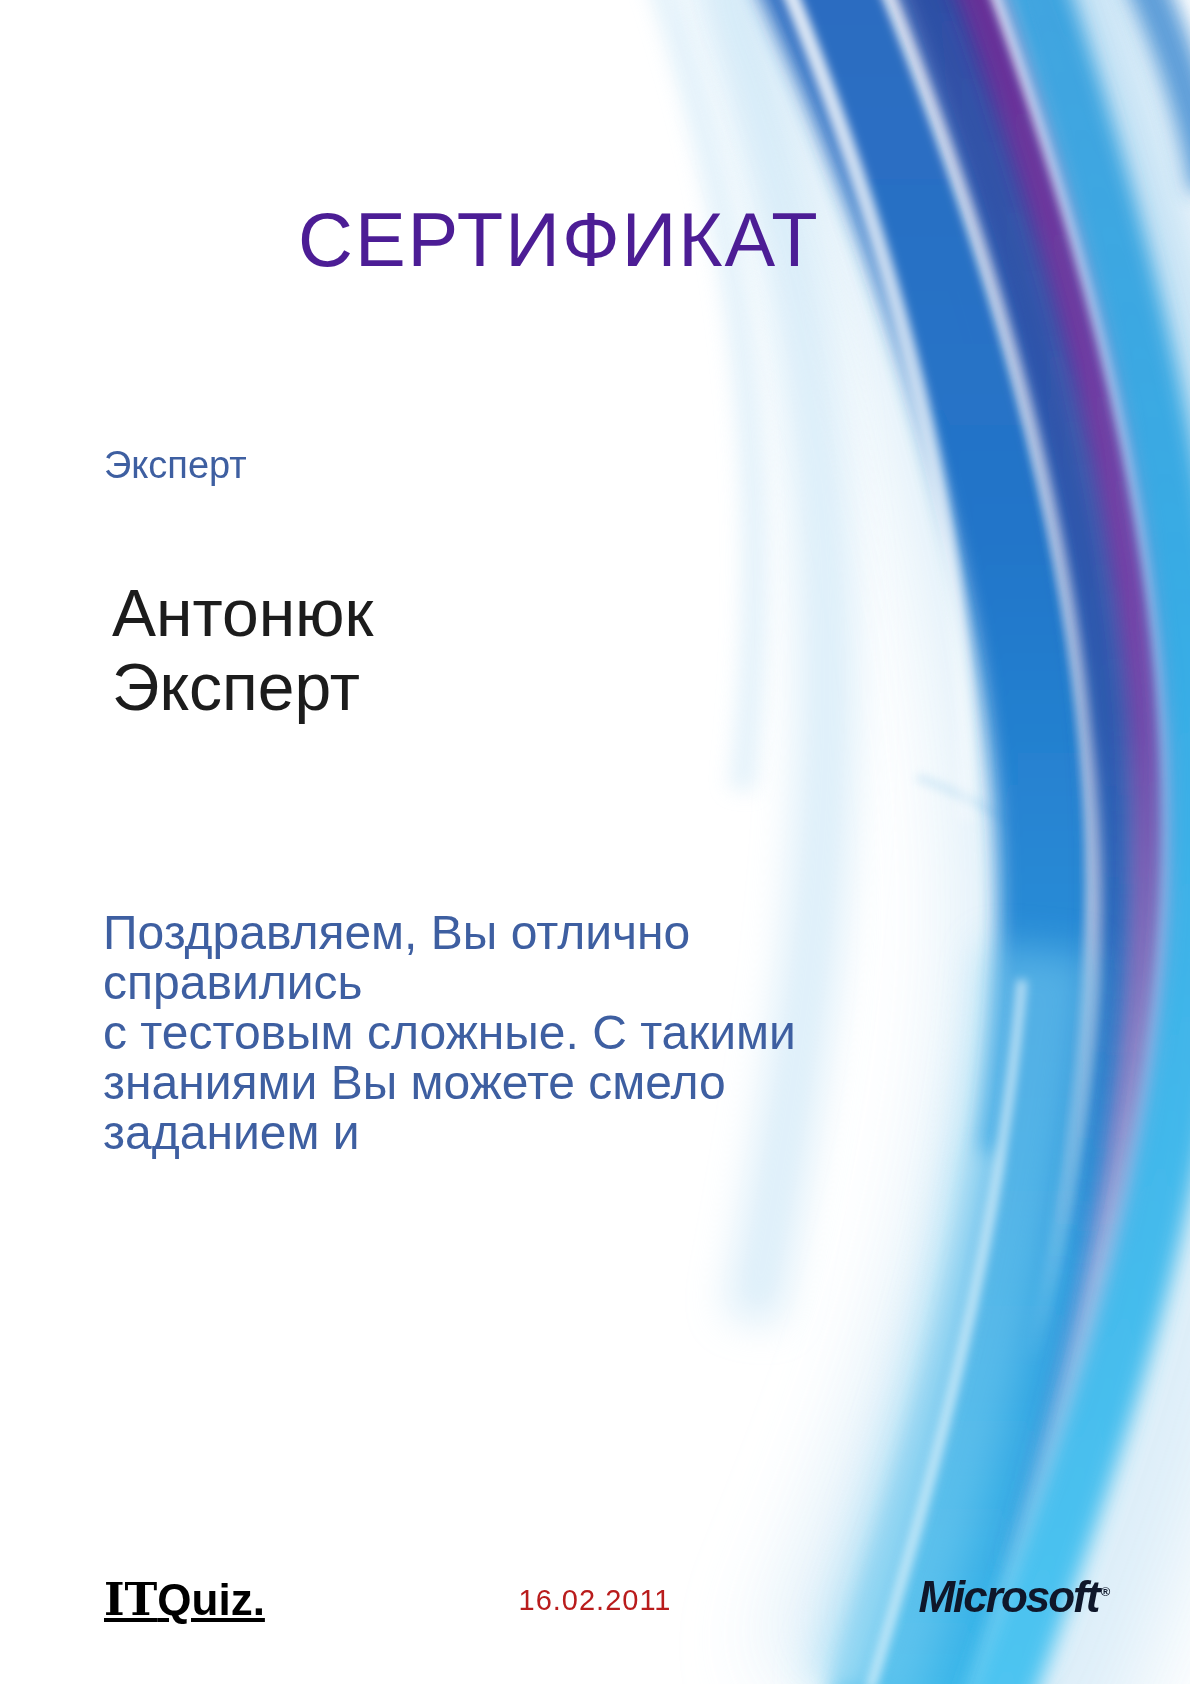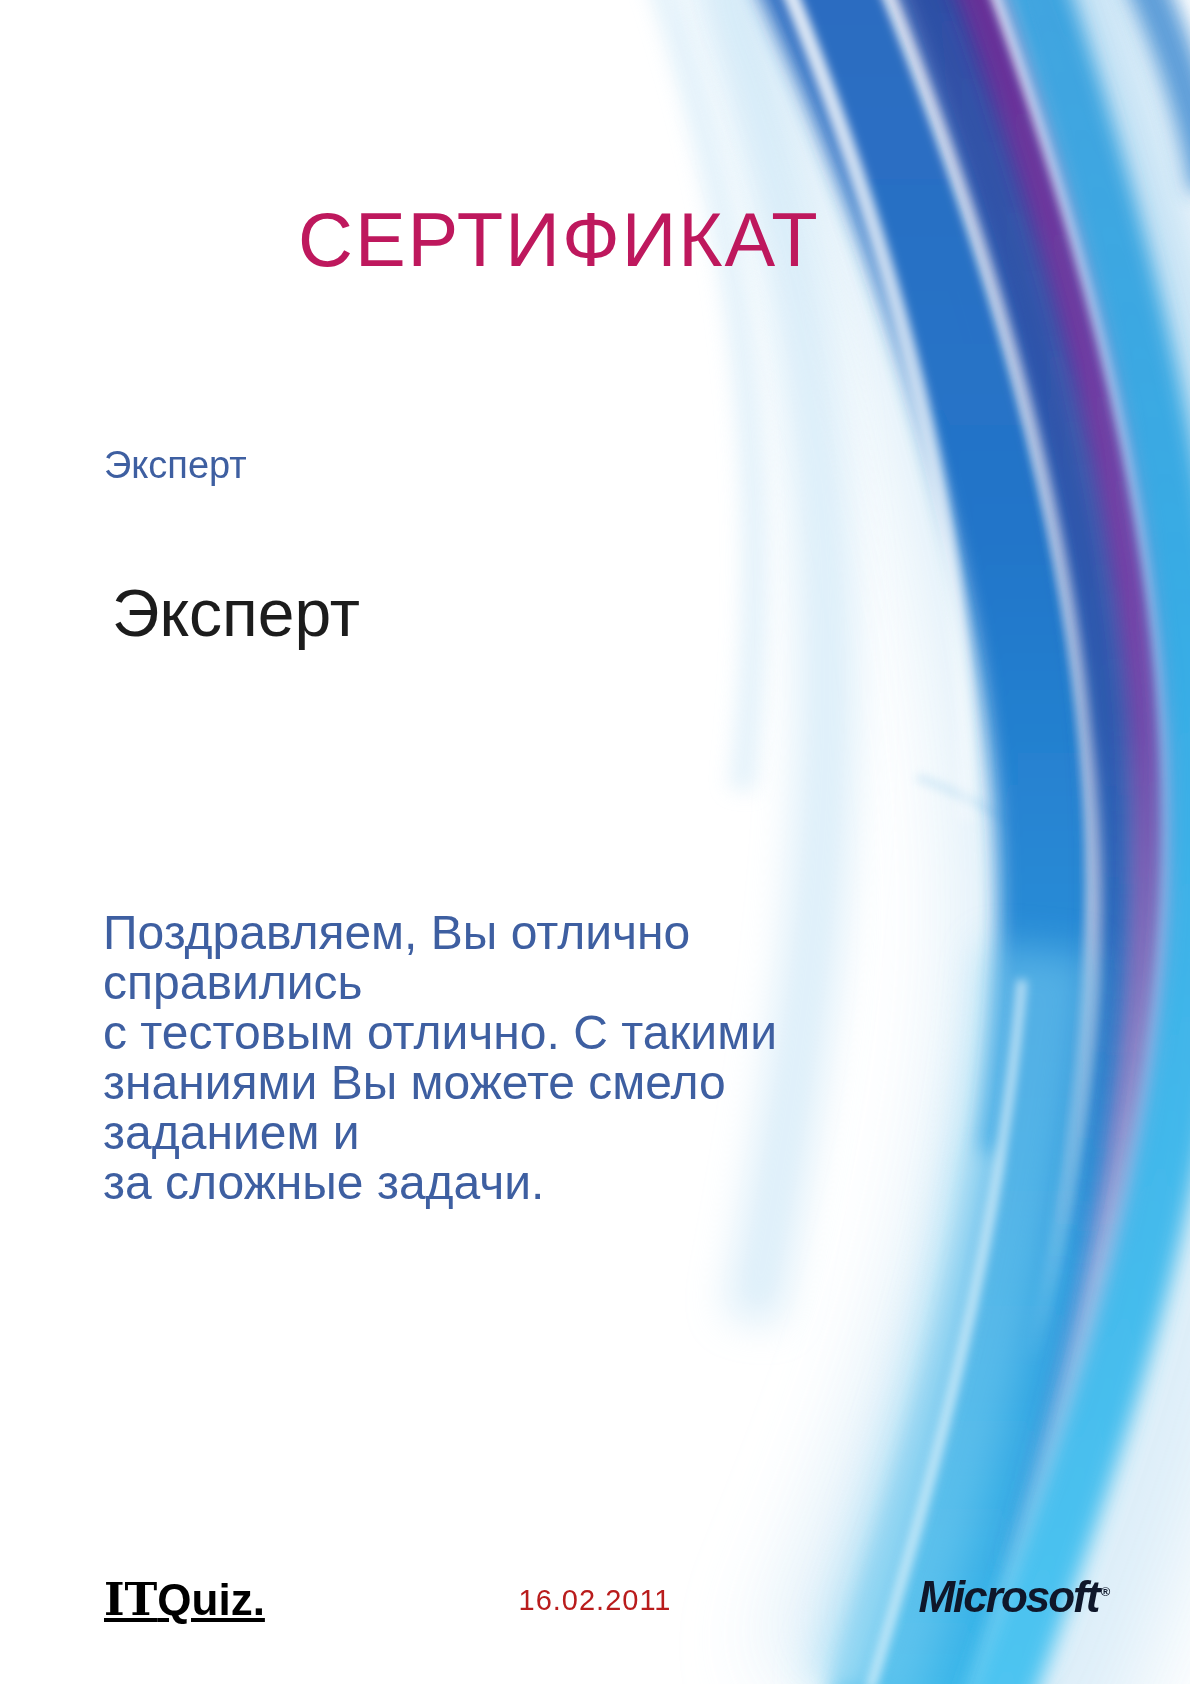--- a/index.html
+++ b/index.html
@@ -9,21 +9,21 @@
     margin:0 auto;
     background:#ffffff;
     overflow:hidden;
     font-family:"Liberation Sans",sans-serif;
   }
   .swoosh{position:absolute;top:0;left:0;width:1190px;height:1684px;z-index:0;}
   .txt{position:absolute;z-index:2;}
   .title{
     left:298px;top:196px;
     font-size:76px;font-weight:300;letter-spacing:2px;
-    color:#be185d;white-space:nowrap;
+    color:#4c1d95;white-space:nowrap;
   }
   .role{
     left:104px;top:444px;
     font-size:38px;font-weight:300;
     color:#3e5fa1;
     text-align:center;
   }
   .name{
     left:112px;top:576px;
     font-size:66px;font-weight:300;line-height:74px;
@@ -139,28 +139,28 @@
     <path d="M 1040,950 C 1010,1250 940,1480 862,1700" fill="none" stroke="#7fd0f2" stroke-width="110" opacity="0.5" filter="url(#bLG)"></path>
     <path d="M 980,1150 C 950,1350 900,1530 845,1690" fill="none" stroke="#bde6f7" stroke-width="36" opacity="0.5" filter="url(#bMD)"></path>
     <path d="M 1022,980 C 1000,1240 935,1470 870,1690" fill="none" stroke="#ffffff" stroke-width="10" opacity="0.6" filter="url(#bSM)"></path>
   </svg>
 
   <div class="txt title">СЕРТИФИКАТ</div>
 
   <div class="txt role">Эксперт</div>
 
   <div class="txt name">
+    <div>Антонюк</div>
     <div>Эксперт</div>
   </div>
 
   <div class="txt message">
     <div>Поздравляем, Вы отлично справились</div>
-    <div>с тестовым отлично. С такими</div>
+    <div>с тестовым сложные. С такими</div>
     <div>знаниями Вы можете смело заданием и</div>
-    <div>за сложные задачи.</div>
   </div>
 
   <div class="txt issuer">
     <span class="prefix">IT</span><span class="suffix">Quiz.</span>
   </div>
 
   <div class="txt date">16.02.2011</div>
 
   <div class="txt ms-logo">
     <span>Microsoft</span><sup>®</sup>

